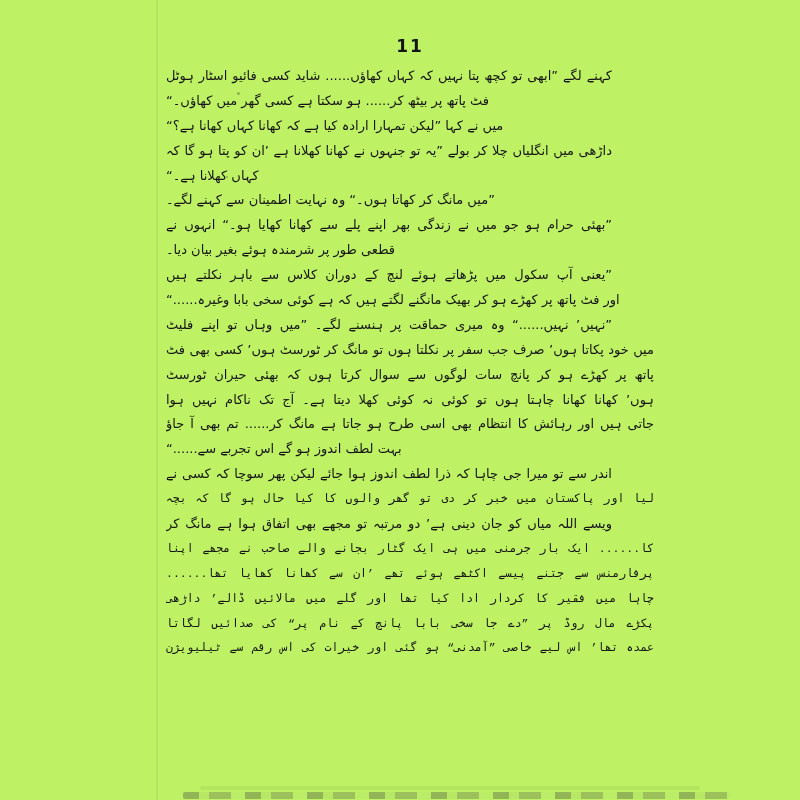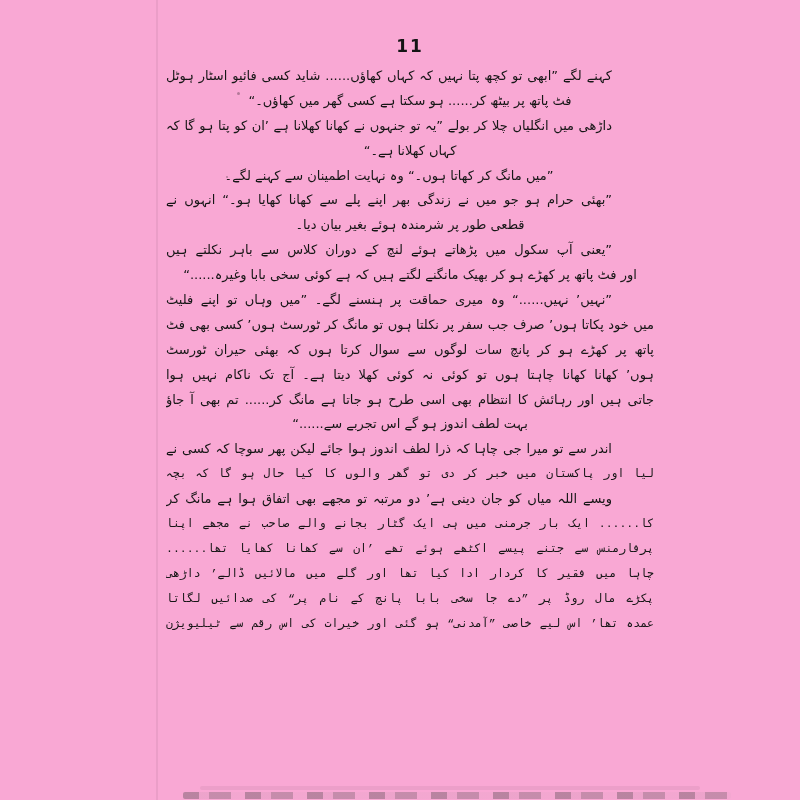--- a/index.html
+++ b/index.html
@@ -1,37 +1,37 @@
 <!DOCTYPE html>
 <html lang="ur"><head>
 <meta charset="utf-8">
 <style>
   html,body{margin:0;padding:0;}
   body{
     width:800px;height:800px;position:relative;overflow:hidden;
     background:#fefefe;
     font-family:"DejaVu Sans",sans-serif;
   }
-  .scan-page{position:absolute;inset:0;background:#f9a8d4;}
+  .scan-page{position:absolute;inset:0;background:#bef264;}
   
   .crease{position:absolute;left:156px;top:0;width:2px;height:800px;
     background:rgba(0,0,0,0.055);}
   .page-num{
     position:absolute;top:36px;left:166px;width:488px;
     text-align:center;font-weight:bold;font-size:17px;letter-spacing:2px;
     color:#141414;font-family:"DejaVu Sans",sans-serif;
   }
   .text-block{
     position:absolute;top:64px;left:166px;width:488px;
     direction:rtl;color:#161616;
   }
   .line{
     height:24.9px;line-height:24.9px;font-size:13px;
     white-space:nowrap;overflow:hidden;
-    text-align:center;
+    text-align:left;
   }
   .line.j{white-space:normal;text-align:justify;text-align-last:justify;}
   .line.in{padding-right:42px;}
   .line.s{font-size:11.5px;font-family:Liberation Mono, monospace;}
   
   .speck{position:absolute;border-radius:50%;background:rgba(0,0,0,0.28);}
   .speck.a{left:237px;top:92px;width:3px;height:3px;}
   .speck.b{left:226px;top:176px;width:2px;height:2px;}
   
   .edge-band{
@@ -54,20 +54,21 @@
 
 <div class="scan-page">
 
   <div class="crease"></div>
 
   <div class="page-num">11</div>
 
   <div class="text-block">
       <div class="line in j">کہنے لگے ”ابھی تو کچھ پتا نہیں کہ کہاں کھاؤں...... شاید کسی فائیو اسٹار ہوٹل میں یا</div>
       <div class="line">فٹ پاتھ پر بیٹھ کر...... ہو سکتا ہے کسی گھر میں کھاؤں۔“</div>
+      <div class="line in">میں نے کہا ”لیکن تمہارا ارادہ کیا ہے کہ کھانا کہاں کھانا ہے؟“</div>
       <div class="line in j">داڑھی میں انگلیاں چلا کر بولے ”یہ تو جنہوں نے کھانا کھلانا ہے ’ان کو پتا ہو گا کہ</div>
       <div class="line">کہاں کھلانا ہے۔“</div>
       <div class="line in">”میں مانگ کر کھاتا ہوں۔“ وہ نہایت اطمینان سے کہنے لگے۔</div>
       <div class="line in j">”بھئی حرام ہو جو میں نے زندگی بھر اپنے پلے سے کھانا کھایا ہو۔“ انہوں نے</div>
       <div class="line">قطعی طور پر شرمندہ ہوئے بغیر بیان دیا۔</div>
       <div class="line in j">”یعنی آپ سکول میں پڑھاتے ہوئے لنچ کے دوران کلاس سے باہر نکلتے ہیں</div>
       <div class="line">اور فٹ پاتھ پر کھڑے ہو کر بھیک مانگنے لگتے ہیں کہ ہے کوئی سخی بابا وغیرہ......“</div>
       <div class="line in j">”نہیں’ نہیں......“ وہ میری حماقت پر ہنسنے لگے۔ ”میں وہاں تو اپنے فلیٹ</div>
       <div class="line j">میں خود پکاتا ہوں’ صرف جب سفر پر نکلتا ہوں تو مانگ کر ٹورسٹ ہوں’ کسی بھی فٹ</div>
       <div class="line j">پاتھ پر کھڑے ہو کر پانچ سات لوگوں سے سوال کرتا ہوں کہ بھئی حیران ٹورسٹ</div>

